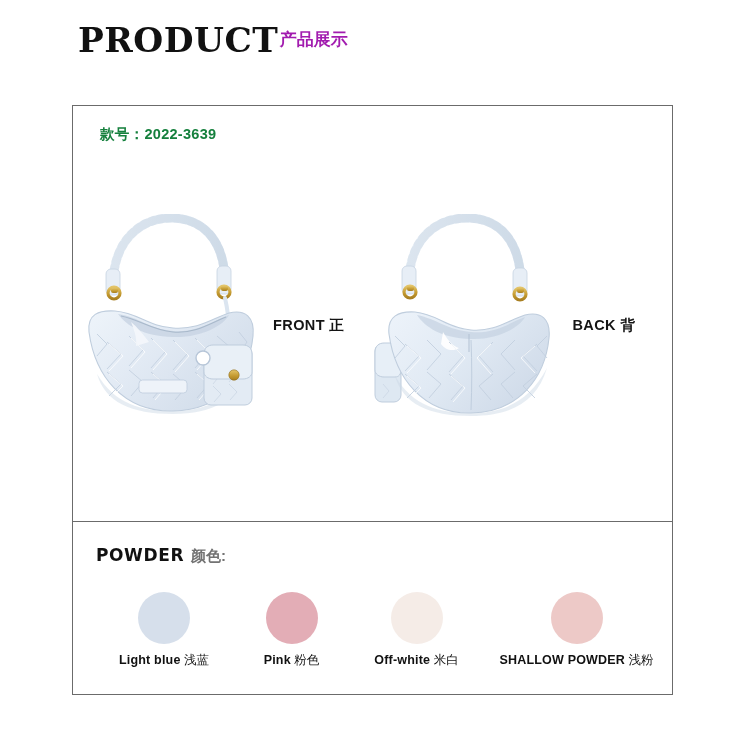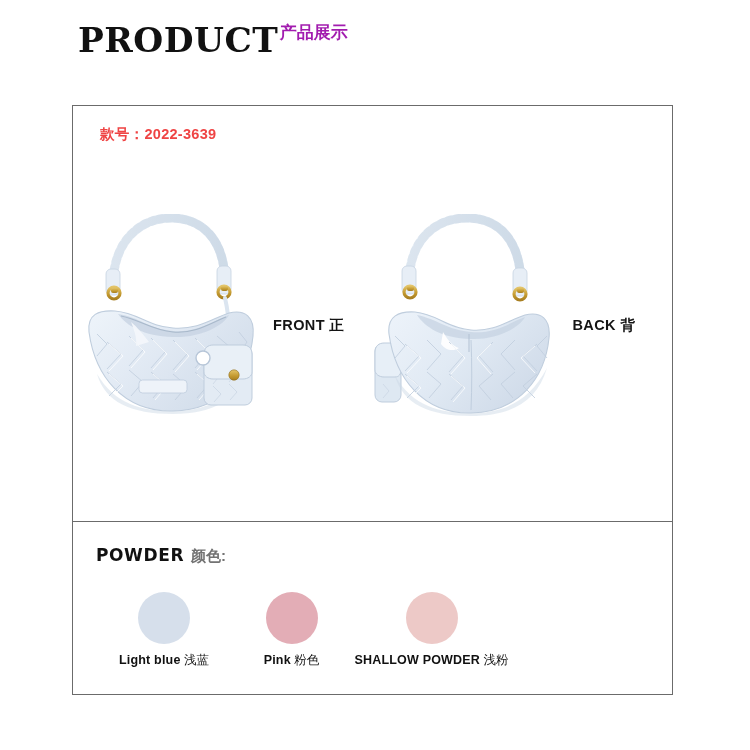--- a/index.html
+++ b/index.html
@@ -14,21 +14,21 @@
     font-family: "Liberation Sans", sans-serif;
     overflow: hidden;
   }
 
   
   .page-header {
     position: absolute;
     left: 78px;
     top: 24px;
     display: flex;
-    align-items: flex-start;
+    align-items: center;
     gap: 9px;
   }
   .title-main {
     font-family: "DejaVu Serif", serif;
     font-weight: bold;
     font-size: 33px;
     letter-spacing: 0.5px;
     color: #111111;
     line-height: 1;
     transform: scaleX(1.04);
@@ -64,21 +64,21 @@
     height: 416px;
     border-bottom: 1px solid #6b6b6b;
     box-sizing: border-box;
   }
   .model-no {
     position: absolute;
     left: 27px;
     top: 19px;
     font-size: 14.5px;
     font-weight: bold;
-    color: #ef4444;
+    color: #15803d;
     letter-spacing: 0.3px;
     white-space: nowrap;
   }
 
   .views {
     position: absolute;
     left: 0;
     top: 108px;
     width: 100%;
     display: flex;
@@ -385,20 +385,27 @@
       </div>
 
       <div class="swatch-cell c1">
         <div class="swatch-dot" style="background:#e3adb6"></div>
         <div class="swatch-label">
           <span class="en">Pink</span>
           <span class="cn">粉色</span>
         </div>
       </div>
 
+      <div class="swatch-cell c2">
+        <div class="swatch-dot" style="background:#f5ece7"></div>
+        <div class="swatch-label">
+          <span class="en">Off-white</span>
+          <span class="cn">米白</span>
+        </div>
+      </div>
 
       <div class="swatch-cell c3">
         <div class="swatch-dot" style="background:#edc9c7"></div>
         <div class="swatch-label">
           <span class="en">SHALLOW POWDER</span>
           <span class="cn">浅粉</span>
         </div>
       </div>
 
     </div>

